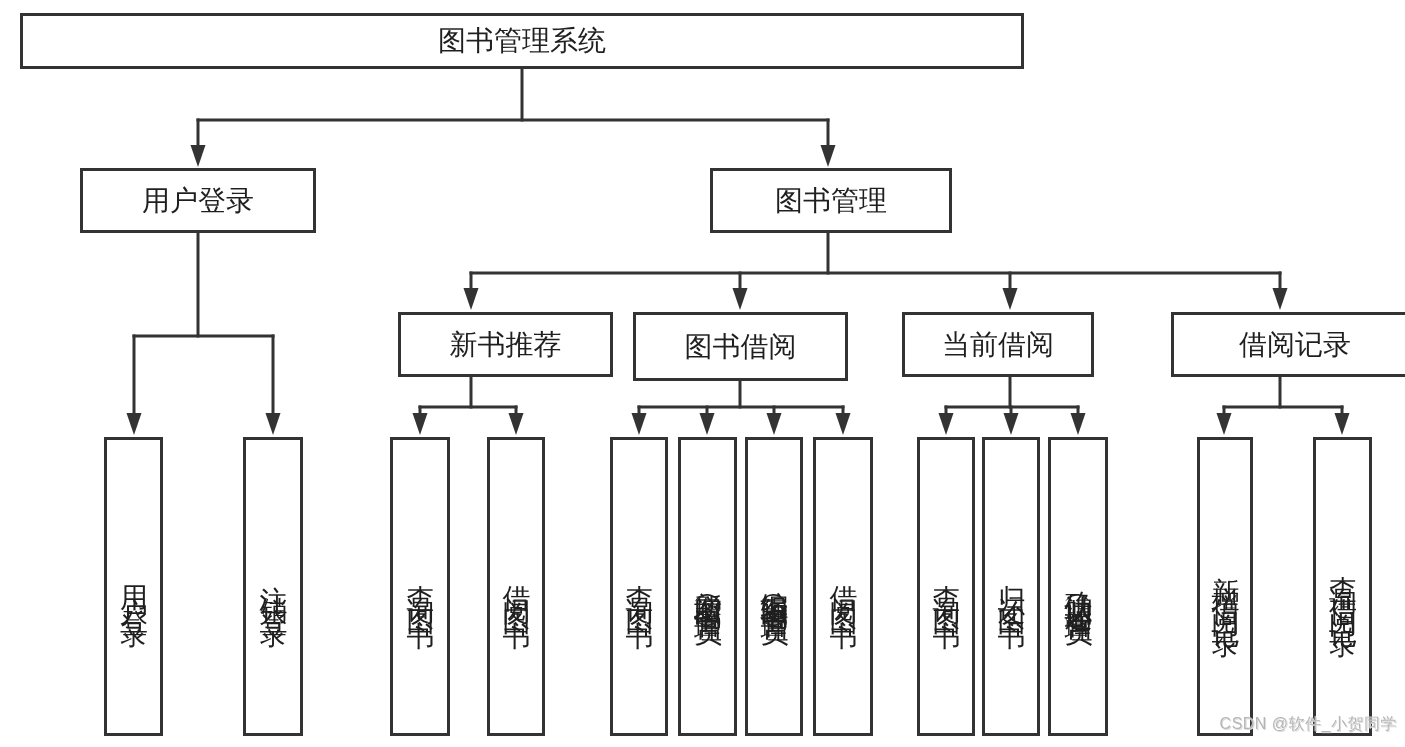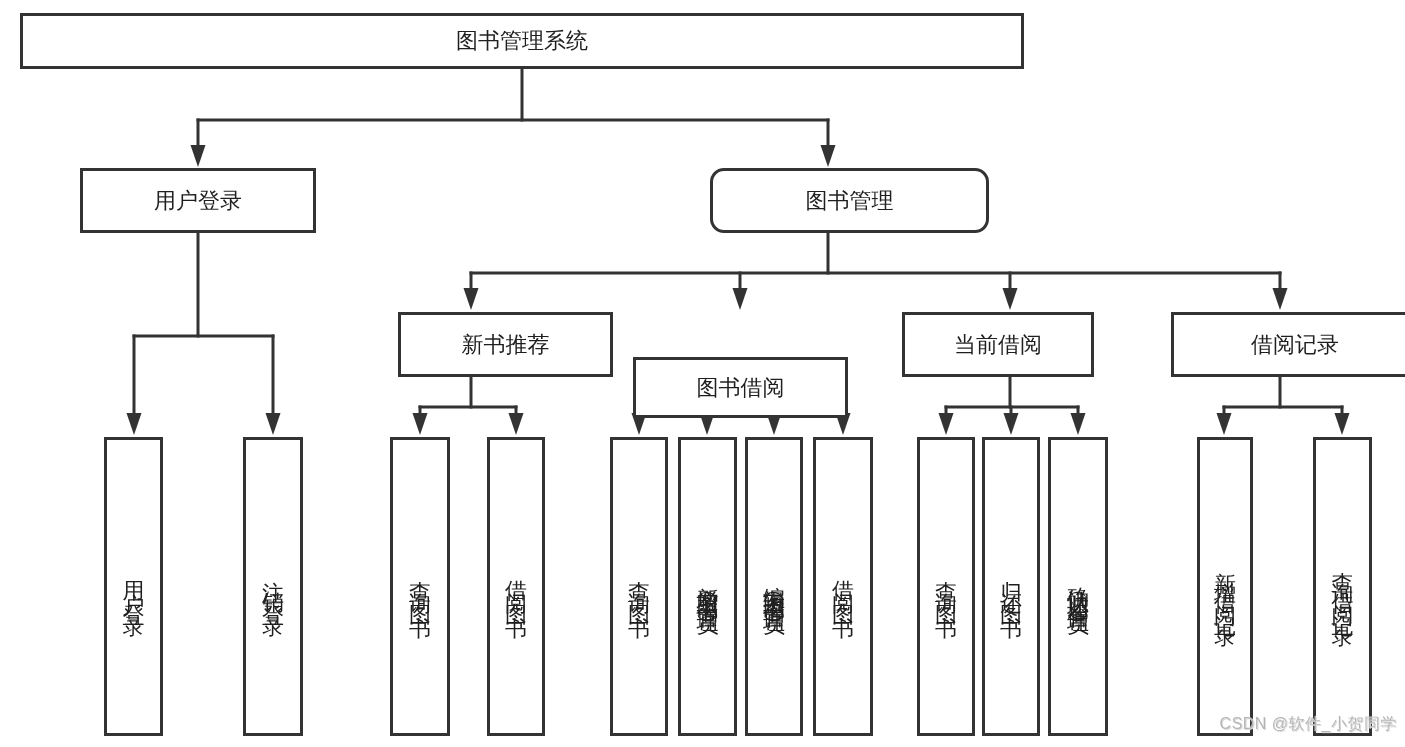--- a/index.html
+++ b/index.html
@@ -38,21 +38,21 @@
   }
 
   .node {
     position: absolute;
     border: 3px solid var(--line);
     background: #fff;
     color: var(--text);
     display: flex;
     align-items: center;
     justify-content: center;
-    font-size: 22px;
+    font-size: 28px;
     line-height: 1;
     text-align: center;
   }
 
   .leaf > span {
     writing-mode: vertical-rl;
     text-orientation: mixed;
     display: block;
   }
   .sp4  > span { letter-spacing: 12px; }
@@ -152,28 +152,28 @@
     </g>
   </svg>
 
   <div class="node" style="left:20px; top:13px; width:1004px; height:56px;">
     <span>图书管理系统</span>
   </div>
 
   <div class="node" style="left:80px; top:168px; width:236px; height:65px;">
     <span>用户登录</span>
   </div>
-  <div class="node" style="left:710px; top:168px; width:279px; height:65px;border-radius:14px;">
+  <div class="node" style="left:710px; top:168px; width:242px; height:65px;">
     <span>图书管理</span>
   </div>
 
   <div class="node" style="left:363px; top:312px; width:215px; height:65px;margin-left:35px;">
     <span>新书推荐</span>
   </div>
-  <div class="node" style="left:633px; top:312px; width:215px; height:61px;margin-top:45px;">
+  <div class="node" style="left:633px; top:312px; width:215px; height:69px;">
     <span>图书借阅</span>
   </div>
   <div class="node" style="left:902px; top:312px; width:192px; height:65px;">
     <span>当前借阅</span>
   </div>
   <div class="node" style="left:1171px; top:312px; width:248px; height:65px;">
     <span>借阅记录</span>
   </div>
 
   <div class="node leaf sp4" style="left:104px; top:437px; width:59px; height:299px;">

